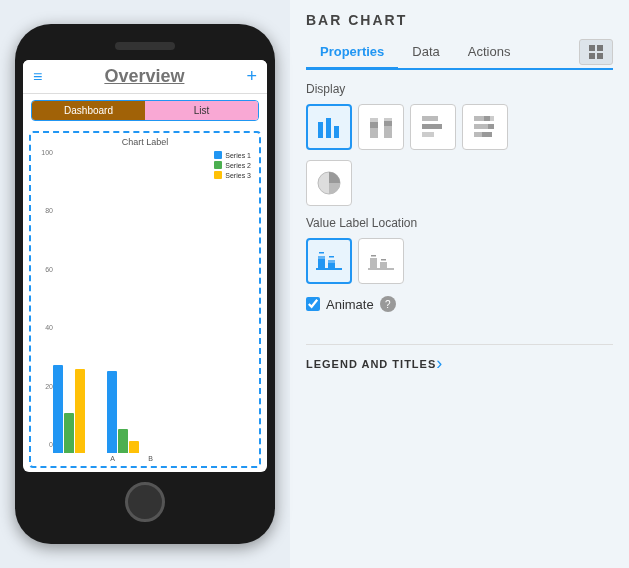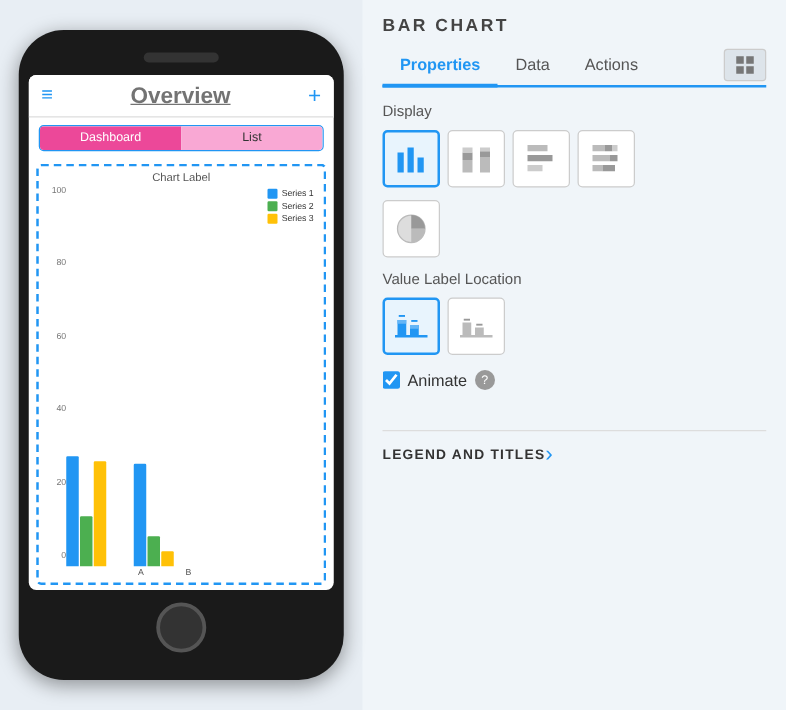--- a/index.html
+++ b/index.html
@@ -98,21 +98,21 @@
 
     .screen-tab {
       flex: 1;
       text-align: center;
       padding: 4px;
       font-size: 10px;
       cursor: pointer;
     }
 
     .screen-tab.active {
-      background: #ec4899;
+      background: #a16207;
       color: #fff;
       text-align: center;
     }
 
     .screen-tab.inactive {
       background: #f9a8d4;
       color: #333;
     }
 
     .chart-area {

